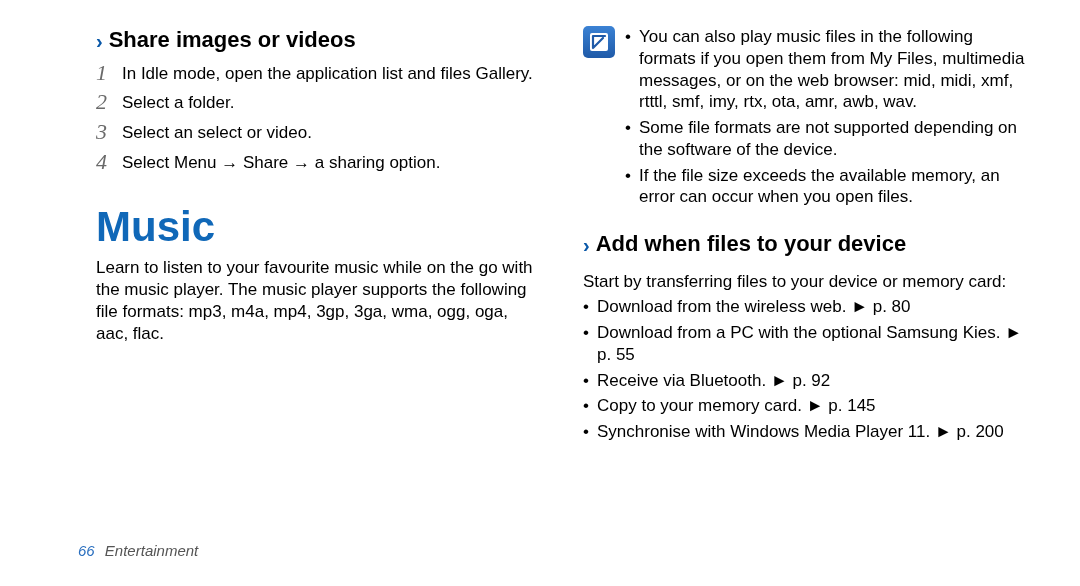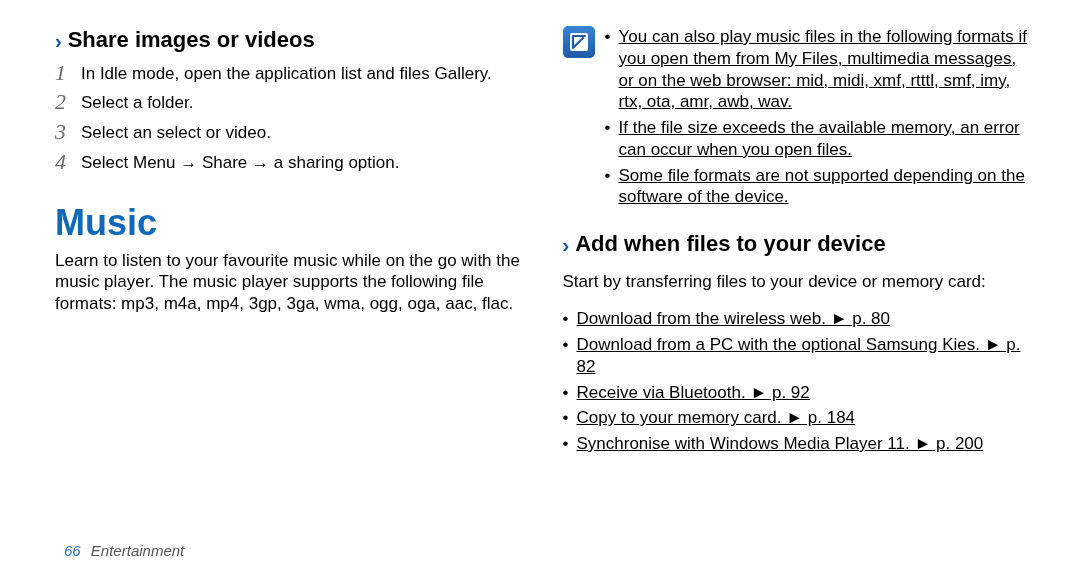--- a/index.html
+++ b/index.html
@@ -11,21 +11,21 @@
     font-family: "Myriad Pro", "Segoe UI", "Helvetica Neue", Arial, sans-serif;
     color: #000;
     font-size: 17px;
     line-height: 1.28;
   }
   .page {
     position: relative;
     width: 1080px;
     height: 586px;
     box-sizing: border-box;
-    padding: 26px 50px 0 55px;
+    padding: 26px 50px 0 96px;
     display: flex;
     gap: 40px;
   }
   .col {
     flex: 1;
     min-width: 0;
   }
   .chev {
     color: #0a58a8;
     font-size: 20px;
@@ -35,21 +35,21 @@
     margin-right: 6px;
   }
   .sub-heading {
     font-weight: 700;
     font-size: 22px;
     margin: 0 0 6px 0;
   }
   .main-heading {
     color: #1068b8;
     font-weight: 600;
-    font-size: 36px;
+    font-size: 42px;
     margin: 26px 0 4px 0;
   }
   .steps {
     margin: 0;
     padding: 0;
     list-style: none;
   }
   .steps li {
     display: flex;
     align-items: flex-start;
@@ -97,25 +97,25 @@
   .bullets li {
     display: flex;
     align-items: flex-start;
     margin: 0 0 4px 0;
   }
   .blt {
     width: 14px;
     flex-shrink: 0;
   }
   .blt::before { content: "•"; }
-  .bul-body { flex: 1; text-decoration: underline; }
+  .bul-body { flex: 1; }
   .section-gap { margin-top: 18px; }
   .footer {
     position: absolute;
-    left: 64px;
+    left: 78px;
     bottom: 26px;
     font-size: 15px;
   }
   .footer .pgnum {
     font-style: italic;
     color: #2a6fbf;
     margin-right: 6px;
   }
   .footer .crumb {
     font-style: italic;
@@ -165,50 +165,50 @@
           <path d="M4 4 L16 4 M4 4 L4 16 M4 16 L14 6" stroke="#1f5aa8" stroke-width="2.2" stroke-linecap="round" fill="none"></path>
         </svg>
       </div>
       <ul class="bullets">
         <li>
             <span class="blt"></span>
             <span class="bul-body">You can also play music files in the following formats if you open them from My Files, multimedia messages, or on the web browser: mid, midi, xmf, rtttl, smf, imy, rtx, ota, amr, awb, wav.</span>
           </li>
         <li>
             <span class="blt"></span>
-            <span class="bul-body">If the file size exceeds the available memory, an error can occur when you open files.</span>
+            <span class="bul-body">Some file formats are not supported depending on the software of the device.</span>
           </li>
         <li>
             <span class="blt"></span>
-            <span class="bul-body">Some file formats are not supported depending on the software of the device.</span>
+            <span class="bul-body">If the file size exceeds the available memory, an error can occur when you open files.</span>
           </li>
       </ul>
     </div>
 
     <h3 class="sub-heading section-gap">
       <span class="chev">›</span><span>Add when files to your device</span>
     </h3>
     <p class="para" style="margin-top:12px">Start by transferring files to your device or memory card:</p>
 
-    <ul class="bullets" style="margin-top:16px">
+    <ul class="bullets" style="margin-top:4px">
       <li>
           <span class="blt"></span>
           <span class="bul-body">Download from the wireless web. ► p. 80</span>
         </li>
       <li>
           <span class="blt"></span>
-          <span class="bul-body">Download from a PC with the optional Samsung Kies. ► p. 82</span>
+          <span class="bul-body">Download from a PC with the optional Samsung Kies. ► p. 55</span>
         </li>
       <li>
           <span class="blt"></span>
           <span class="bul-body">Receive via Bluetooth. ► p. 92</span>
         </li>
       <li>
           <span class="blt"></span>
-          <span class="bul-body">Copy to your memory card. ► p. 184</span>
+          <span class="bul-body">Copy to your memory card. ► p. 145</span>
         </li>
       <li>
           <span class="blt"></span>
           <span class="bul-body">Synchronise with Windows Media Player 11. ► p. 200</span>
         </li>
     </ul>
 
   </div>
 
   <div class="footer">

